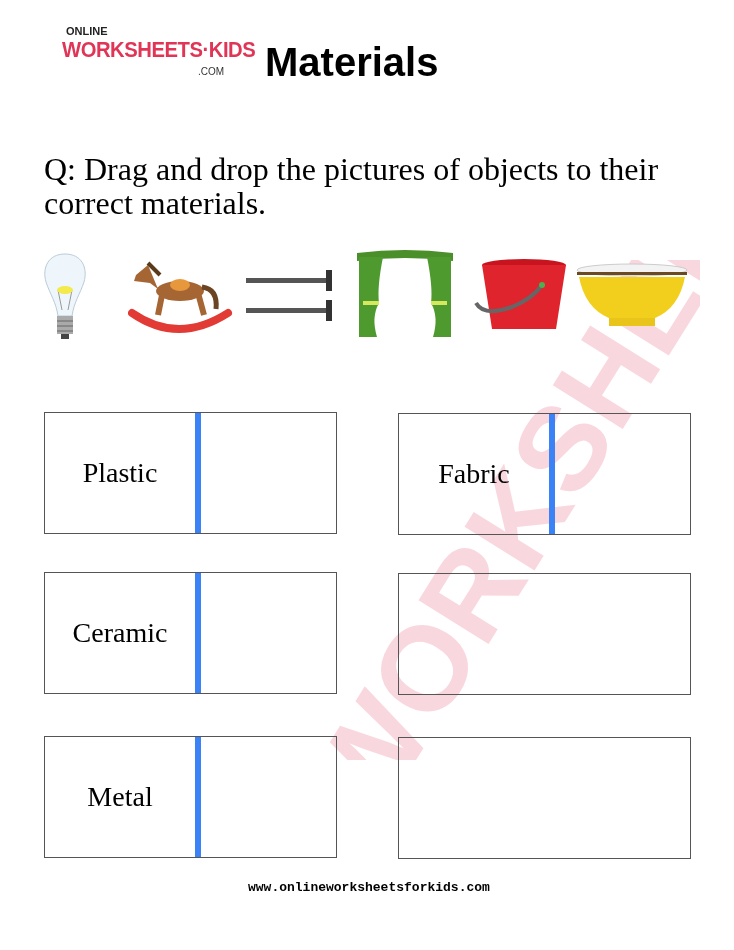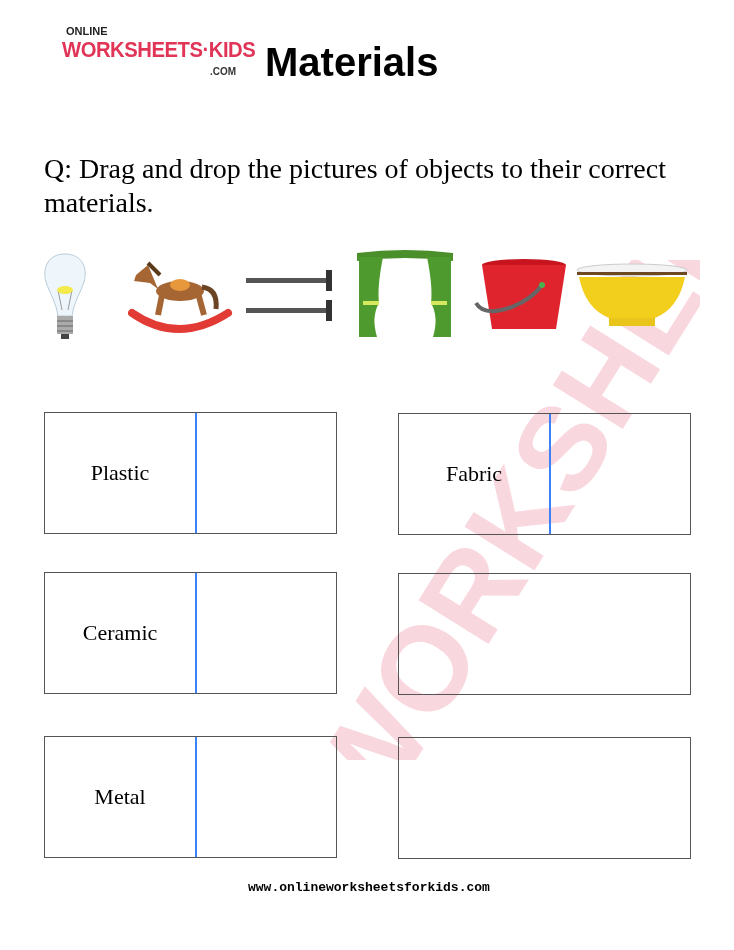--- a/index.html
+++ b/index.html
@@ -1,26 +1,26 @@
 <!DOCTYPE html>
 <html><head>
 <meta charset="utf-8">
 <style>
   html,body{margin:0;padding:0;background:#fff;}
   body{width:734px;height:950px;position:relative;overflow:hidden;font-family:"Liberation Serif",serif;color:#000;}
   .logo{position:absolute;left:58px;top:23px;width:170px;height:58px;}
   .logo .l1{position:absolute;left:8px;top:2px;font-family:"Liberation Sans",sans-serif;font-weight:bold;font-size:11px;color:#222;}
   .logo .l2{position:absolute;left:4px;top:14px;font-family:"Liberation Sans",sans-serif;font-weight:bold;font-size:22px;color:#e03556;letter-spacing:-0.5px;transform:scaleX(0.92);transform-origin:left;}
-  .logo .l3{position:absolute;left:140px;top:43px;font-family:"Liberation Sans",sans-serif;font-weight:bold;font-size:10px;color:#333;margin-left:12px;}
+  .logo .l3{position:absolute;left:140px;top:43px;font-family:"Liberation Sans",sans-serif;font-weight:normal;font-size:10px;color:#333;}
   .title{position:absolute;left:265px;top:40px;font-family:"Liberation Sans",sans-serif;font-weight:bold;font-size:40px;}
-  .question{position:absolute;left:44px;top:152px;width:650px;font-size:28px;line-height:34px;}
+  .question{position:absolute;left:44px;top:152px;width:650px;font-size:32px;line-height:34px;}
   .watermark{position:absolute;left:60px;top:260px;width:640px;height:500px;pointer-events:none;}
   .obj{position:absolute;}
   .box{position:absolute;border:1px solid #555;height:120px;display:flex;background:transparent;}
-  .box .lab{width:150px;border-right:2px solid #3b82f6;display:flex;align-items:center;justify-content:center;font-size:22px;}
+  .box .lab{width:150px;border-right:6px solid #3b82f6;display:flex;align-items:center;justify-content:center;font-size:28px;}
   .box .drop{flex:1;}
   .footer{position:absolute;left:248px;top:880px;font-family:Liberation Mono, monospace;font-weight:bold;font-size:13px;}
 </style>
 </head>
 <body>
 
 <div class="logo">
   <span class="l1">ONLINE</span>
   <span class="l2">WORKSHEETS·KIDS</span>
   <span class="l3">.COM</span>

